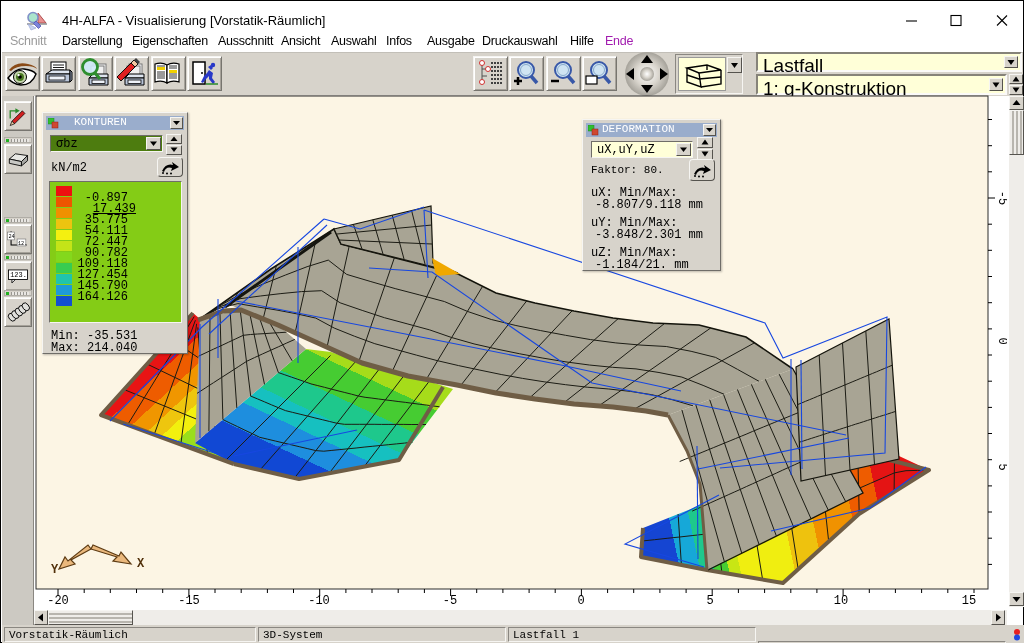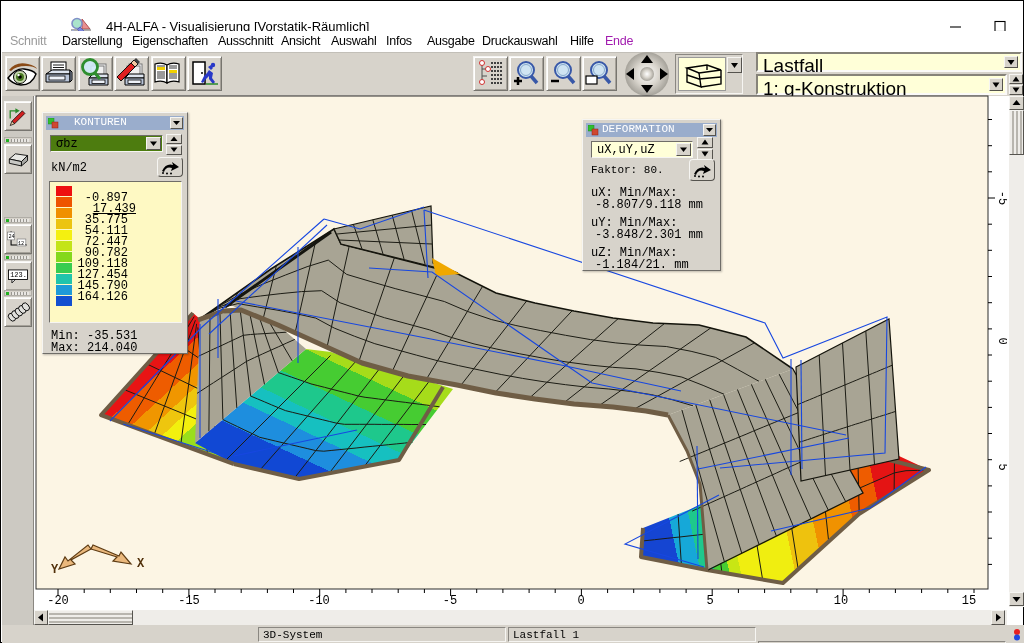--- a/index.html
+++ b/index.html
@@ -4,21 +4,21 @@
 body{width:1024px;height:643px;overflow:hidden;font-family:"Liberation Sans", sans-serif;-webkit-font-smoothing:antialiased}
 #w{position:absolute;left:0;top:0;width:1024px;height:643px;background:#fff;border:1px solid #000;}
 .btn{position:absolute;background:#d7d3cb;border:1px solid;border-color:#f6f5f2 #77756f #77756f #f6f5f2;box-shadow:inset 1px 1px 0 #fff, inset -1px -1px 0 #a6a29a;}
 .sbtn{position:absolute;background:#d7d3cb;border:1px solid;border-color:#f6f5f2 #55534e #55534e #f6f5f2;}
 .combo{position:absolute;background:#ffffd8;border:2px solid;border-color:#868379 #fbfaf8 #fbfaf8 #868379;font-family:"Liberation Sans", sans-serif;font-size:19px;color:#000;padding-left:5px;}
 .mono{font-family:"Liberation Mono", monospace;}
 svg{display:block}
 .sbtn svg,.btn svg{display:block;margin:auto}
 </style></head><body>
 <div id="w">
-<div style="position:absolute;left:1px;top:11px;width:893px;height:29px;background:#fff;margin-left:44px;">
+<div style="position:absolute;left:1px;top:5px;width:893px;height:29px;background:#fff;">
 <svg style="position:absolute;left:24px;top:5px" width="22" height="20" viewBox="0 0 22 20">
 <path d="M12 12 L12 2 L20 12 Z" fill="#e89090" stroke="#b05050" stroke-width="1"></path>
 <path d="M1 13 L21 13" stroke="#909090" stroke-width="1.5"></path>
 <circle cx="7" cy="6.5" r="5" fill="#aae4cc" stroke="#8090c8" stroke-width="1.6"></circle>
 <path d="M10 10 L15 15 L12.5 17.5 L7.5 12.5 Z" fill="#7a84dc" stroke="#5058b0" stroke-width="0.8"></path>
 <path d="M2 13 L10 17 L5 19 Z" fill="#c8d4f0" stroke="#9aa8d8" stroke-width="0.7"></path>
       </svg>
 <div style="position:absolute;left:60px;top:7px;font-size:13px;color:#000;">4H-ALFA - Visualisierung [Vorstatik-Räumlich]</div>
 <svg style="position:absolute;left:895px;top:0" width="126" height="29" viewBox="0 0 126 29">
 <g stroke="#000" stroke-width="1.1" fill="none">
@@ -585,21 +585,21 @@
       </div>
 <div style="position:absolute;left:8px;top:48px;font-size:12px;" class="mono">kN/m2</div>
 <div class="sbtn" style="left:114px;top:44px;width:26px;height:20px;border-radius:4px;">
         <svg width="24" height="18" viewBox="0 0 24 18">
           <path d="M4 13 Q8 5 15 7 L14 4 L21 9 L13 13 L14 10 Q8 8 6 14 Z" fill="#000"></path>
           <circle cx="5" cy="15" r="1" fill="#000"></circle>
           <circle cx="9" cy="15.5" r="1" fill="#000"></circle>
           <circle cx="13" cy="15.5" r="1" fill="#000"></circle>
         </svg>
       </div>
-<div style="position:absolute;left:6px;top:68px;width:133px;height:142px;background:#fef9c3;border:1px solid;border-color:#6f6d68 #f6f5f2 #f6f5f2 #6f6d68;font-size:12px;" class="mono">
+<div style="position:absolute;left:6px;top:68px;width:133px;height:142px;background:#84cc16;border:1px solid;border-color:#6f6d68 #f6f5f2 #f6f5f2 #6f6d68;font-size:12px;" class="mono">
         <div style="position:absolute;left:6px;top:4.0px;width:16px;height:10px;background:#ee1010;"></div>
         <div style="position:absolute;left:6px;top:15.0px;width:16px;height:10px;background:#ee5500;"></div>
         <div style="position:absolute;left:6px;top:26.0px;width:16px;height:10px;background:#f09000;"></div>
         <div style="position:absolute;left:6px;top:37.0px;width:16px;height:10px;background:#ecc410;"></div>
         <div style="position:absolute;left:6px;top:48.0px;width:16px;height:10px;background:#f4f010;"></div>
         <div style="position:absolute;left:6px;top:59.0px;width:16px;height:10px;background:#c4e418;"></div>
         <div style="position:absolute;left:6px;top:70.0px;width:16px;height:10px;background:#84d81c;"></div>
         <div style="position:absolute;left:6px;top:81.0px;width:16px;height:10px;background:#38cc50;"></div>
         <div style="position:absolute;left:6px;top:92.0px;width:16px;height:10px;background:#20c4ac;"></div>
         <div style="position:absolute;left:6px;top:103.0px;width:16px;height:10px;background:#1e9ad8;"></div>
@@ -682,20 +682,21 @@
         </svg>
       </div>
 <div class="sbtn" style="left:14px;top:0;width:85px;height:15px;background:linear-gradient(180deg,#efede9 0 2px,#b8b5ae 2px 4px,#efede9 4px 6px,#b8b5ae 6px 8px,#efede9 8px 10px,#b8b5ae 10px 12px,#efede9 12px);"></div>
 <div class="sbtn" style="left:957px;top:0;width:14px;height:15px;">
         <svg width="12" height="13">
           <path d="M4 2.5 l0 8 l5 -4 Z" fill="#000"></path>
         </svg>
       </div>
 </div>
 <div style="position:absolute;left:1px;top:624px;width:1022px;height:18px;background:#d7d3cb;">
+      <div style="position:absolute;left:2px;top:2px;width:252px;height:15px;border:1px solid;border-color:#8a8781 #f6f5f2 #f6f5f2 #8a8781;font-size:11px;padding:1px 0 0 4px;" class="mono">Vorstatik-Räumlich</div>
       <div style="position:absolute;left:256px;top:2px;width:248px;height:15px;border:1px solid;border-color:#8a8781 #f6f5f2 #f6f5f2 #8a8781;font-size:11px;padding:1px 0 0 4px;" class="mono">3D-System</div>
       <div style="position:absolute;left:506px;top:2px;width:248px;height:15px;border:1px solid;border-color:#8a8781 #f6f5f2 #f6f5f2 #8a8781;font-size:11px;padding:1px 0 0 4px;" class="mono">Lastfall 1</div>
       <div style="position:absolute;left:756px;top:16px;width:248px;height:15px;border:1px solid;border-color:#8a8781 #f6f5f2 #f6f5f2 #8a8781;font-size:11px;padding:1px 0 0 4px;" class="mono">g-Konstruktion</div>
 <div style="position:absolute;left:1009px;top:3px;width:12px;height:13px;">
         <svg width="12" height="13">
           <circle cx="6" cy="4" r="3" fill="#e82020"></circle>
           <circle cx="6" cy="9.5" r="3" fill="#2048e0"></circle>
         </svg>
       </div>
     </div>

